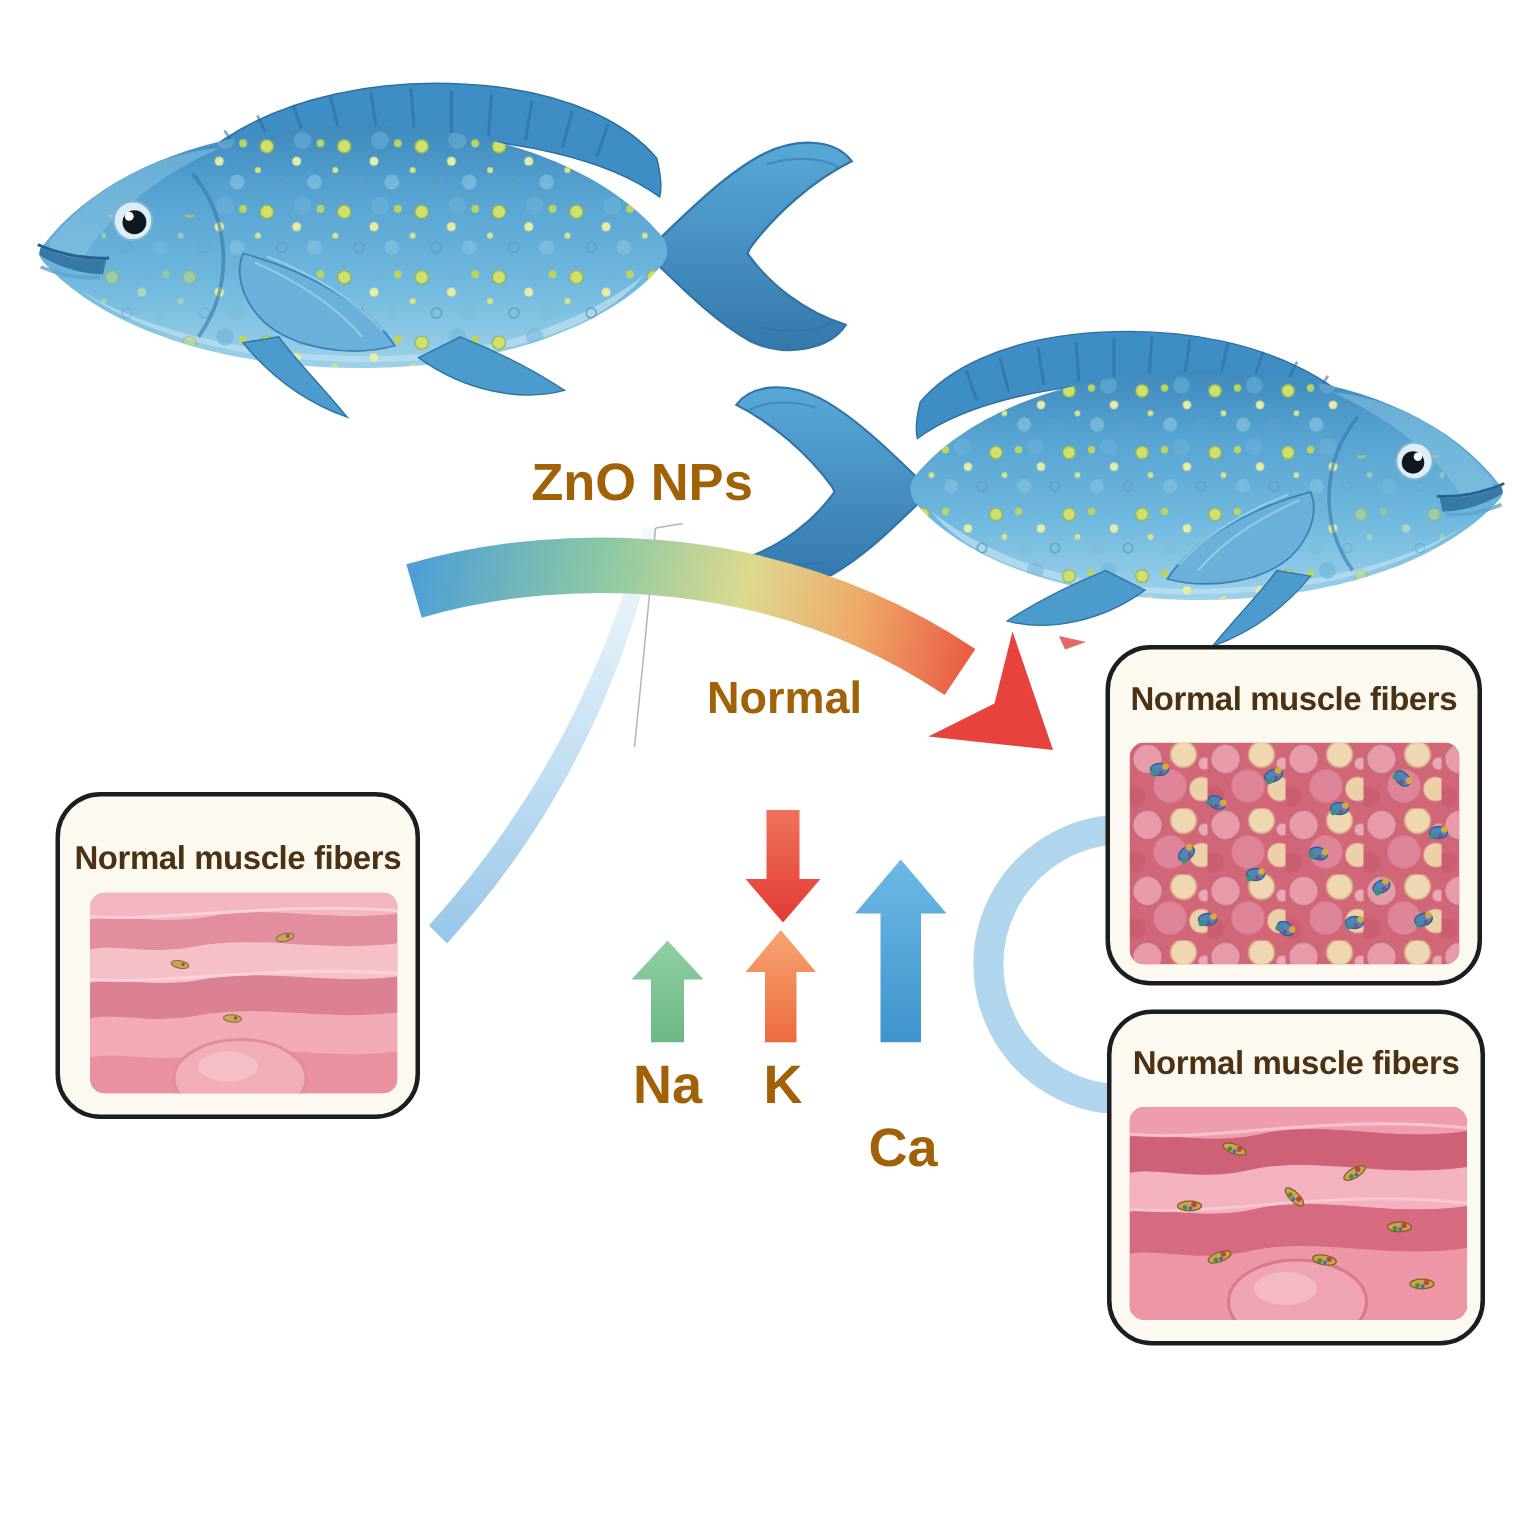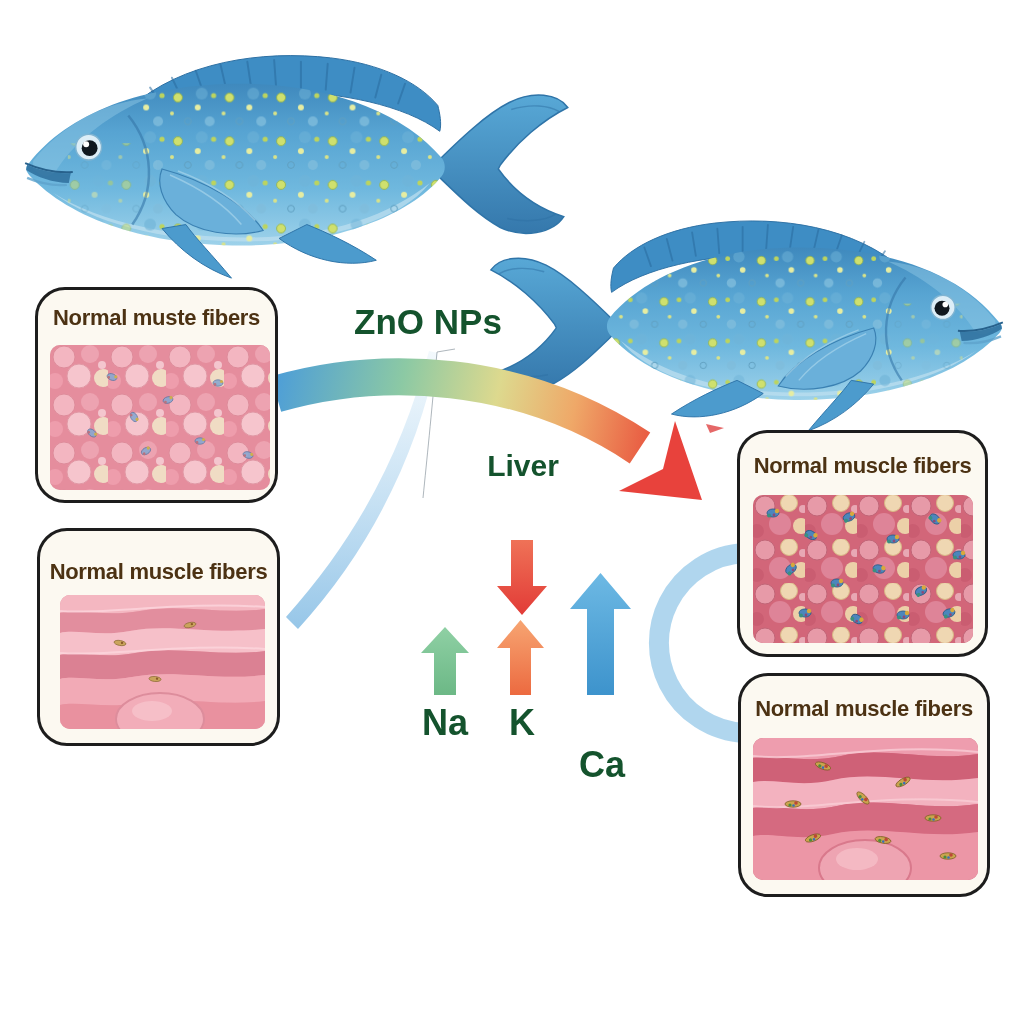--- a/index.html
+++ b/index.html
@@ -3,21 +3,21 @@
 <meta charset="utf-8">
 <style>
   html,body{margin:0;padding:0;background:#ffffff;}
   .canvas{position:relative;width:1024px;height:1024px;background:#ffffff;overflow:hidden;
           font-family:"Liberation Sans",sans-serif;}
   .abs{position:absolute;}
   .panel{position:absolute;background:#fcf9f1;border:3px solid #1d1d1d;border-radius:30px;box-sizing:border-box;}
   .panel-title{text-align:center;font-weight:bold;color:#4c3213;font-size:22px;letter-spacing:-0.3px;}
   .histo{position:absolute;border-radius:10px;overflow:hidden;box-shadow:inset 0 0 0 2px rgba(150,60,80,.30);}
   .histo svg{display:block;width:100%;height:100%;}
-  .lbl{position:absolute;font-weight:bold;color:#14532d;text-align:center;line-height:1.15;}
+  .lbl{position:absolute;font-weight:bold;color:#a16207;text-align:center;line-height:1.15;}
   .lbl-big{font-size:35px;}
   .lbl-mid{font-size:30px;}
   .lbl-ion{font-size:36px;text-align:center;}
 </style>
 </head>
 <body>
 
 <div class="canvas">
 
   <svg style="position:absolute;width:0;height:0" aria-hidden="true">
@@ -154,37 +154,20 @@
       </linearGradient>
     </defs>
     <path d="M16 44 C 120 14 260 18 380 98" fill="none" stroke="url(#gradFlow)" stroke-width="37"></path>
     <polygon points="442,150 359,141 403,119 415,71" fill="#e8423c"></polygon>
   </svg>
 
   <svg class="abs" style="left:700px;top:418px;width:30px;height:20px" viewBox="0 0 30 20">
     <polygon points="6,6 24,10 10,15" fill="#e04e4e" opacity="0.85"></polygon>
   </svg>
 
-  <div class="panel" style="left:35px;top:287px;width:243px;height:216px;padding-top:15px">
-    <div class="panel-title">Normal muste fibers</div>
-    <div class="histo" style="left:12px;top:55px;width:220px;height:145px">
-      <svg viewBox="0 0 220 145" preserveAspectRatio="none">
-        <rect width="220" height="145" fill="#e58d9d"></rect>
-        <rect width="220" height="145" fill="url(#cellsLight)"></rect>
-        <use href="#speckA" transform="translate(62,32) rotate(20)"></use>
-        <use href="#speckA" transform="translate(118,55) rotate(-15)"></use>
-        <use href="#speckA" transform="translate(168,38)"></use>
-        <use href="#speckA" transform="translate(42,88) rotate(40)"></use>
-        <use href="#speckA" transform="translate(96,106) rotate(-30)"></use>
-        <use href="#speckA" transform="translate(150,96)"></use>
-        <use href="#speckA" transform="translate(198,110) rotate(15)"></use>
-        <use href="#speckA" transform="translate(84,72) rotate(60)"></use>
-      </svg>
-    </div>
-  </div>
 
   <div class="panel" style="left:37px;top:528px;width:243px;height:218px;padding-top:28px">
     <div class="panel-title">Normal muscle fibers</div>
     <div class="histo" style="left:20px;top:64px;width:205px;height:134px">
       <svg viewBox="0 0 205 134" preserveAspectRatio="none">
         <rect width="205" height="134" fill="#eda2af"></rect>
         <path d="M0 0 H205 V14 C 160 20 120 8 80 16 C 48 22 20 14 0 18 Z" fill="#f4b7c1"></path>
         <path d="M0 18 C 20 14 48 22 80 16 C 120 8 160 20 205 14 V34 C 150 40 110 28 70 36 C 40 42 16 34 0 38 Z" fill="#e28e9e"></path>
         <path d="M0 38 C 16 34 40 42 70 36 C 110 28 150 40 205 34 V56 C 160 62 115 50 75 58 C 45 64 18 56 0 60 Z" fill="#f6c0c9"></path>
         <path d="M0 60 C 18 56 45 64 75 58 C 115 50 160 62 205 56 V80 C 155 86 115 74 72 82 C 42 88 16 80 0 84 Z" fill="#db8193"></path>
@@ -245,21 +228,21 @@
         <use href="#speckD" transform="translate(60,100) rotate(-20)"></use>
         <use href="#speckD" transform="translate(130,102) rotate(10)"></use>
         <use href="#speckD" transform="translate(195,118)"></use>
       </svg>
     </div>
   </div>
 
   <div class="lbl lbl-big" style="left:348px;top:302px;width:160px">ZnO NPs</div>
 
   <div class="lbl lbl-mid" style="left:443px;top:449px;width:160px">
-    <div>Liver</div>
+    <div>Normal</div>
   </div>
 
   <svg class="abs" style="left:497px;top:540px;width:50px;height:75px" viewBox="0 0 50 75">
     <defs>
         <linearGradient id="gRed" x1="0" y1="0" x2="0" y2="1">
       <stop offset="0" stop-color="#ef7257"></stop>
           <stop offset="1" stop-color="#e23b37"></stop>
     </linearGradient>
       </defs>
     <polygon points="25,75 50,46 36,46 36,0 14,0 14,46 0,46" fill="url(#gRed)"></polygon>

